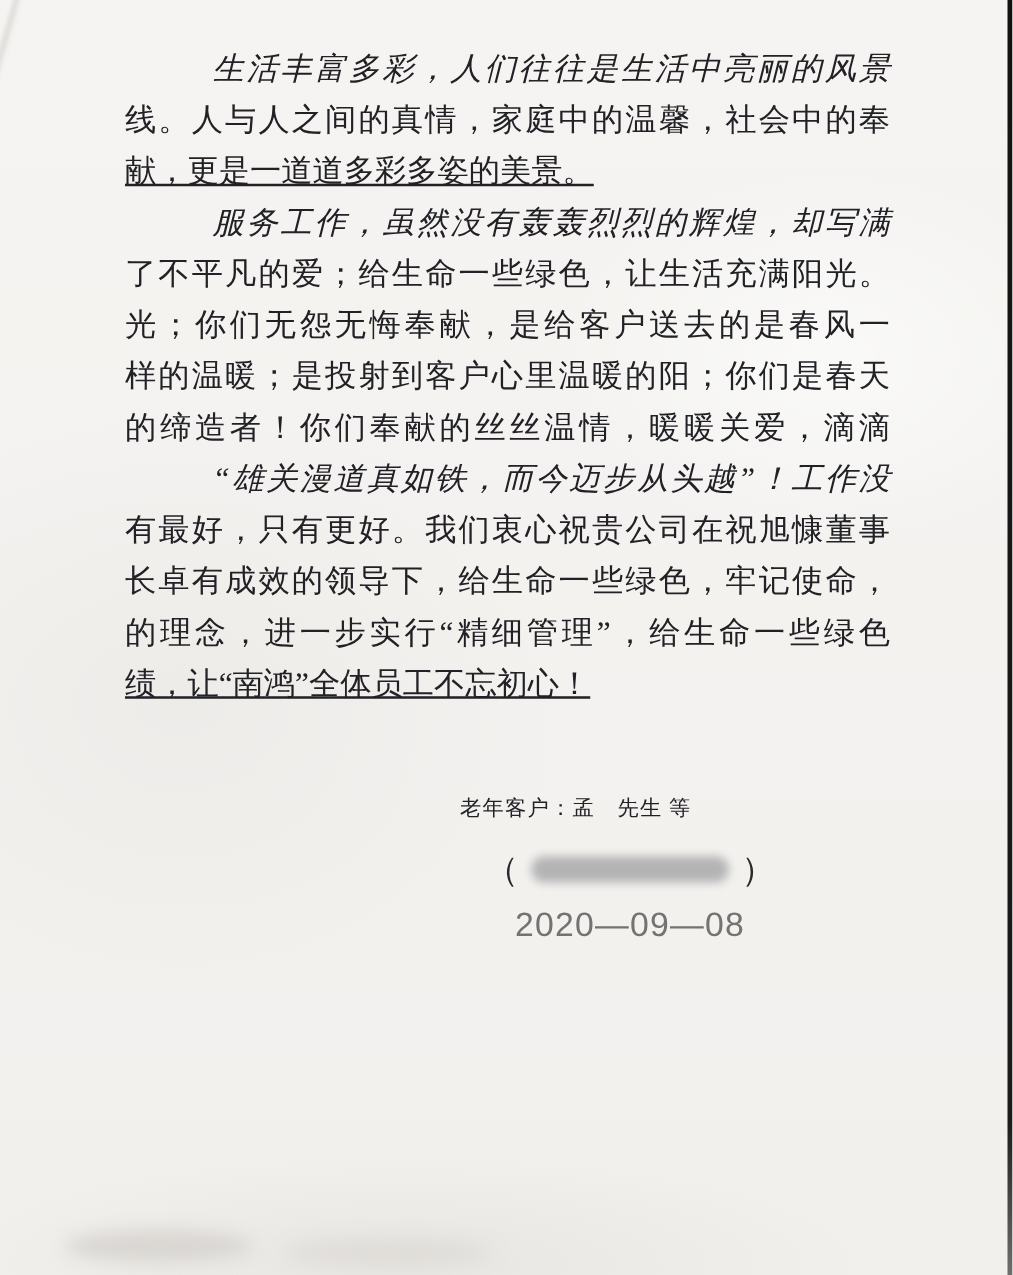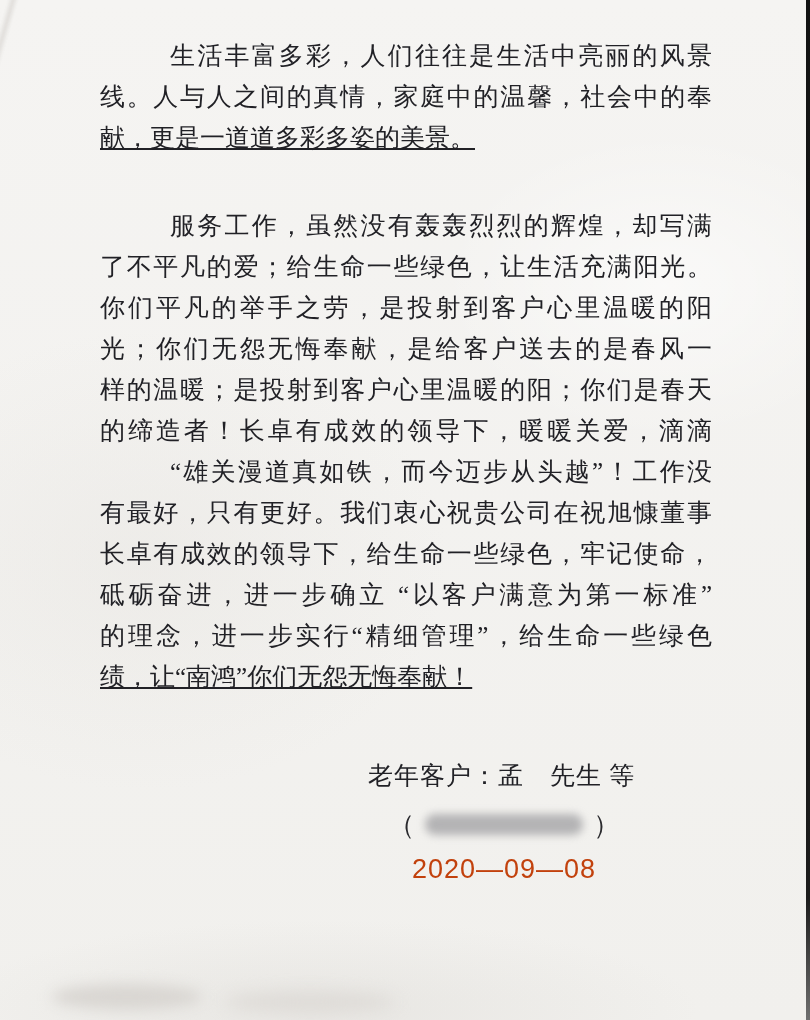--- a/index.html
+++ b/index.html
@@ -24,32 +24,32 @@
   }
   .line {
     font-size:25px;
     line-height:41px;
     height:41px;
     letter-spacing:0;
     text-align:justify;
     text-align-last:justify;
     text-justify:inter-character;
   }
-  .line.first { text-indent:70px; }
+  .line.first { text-indent:70px;font-style:italic; }
   .line.plast { text-align-last:left;text-decoration:underline; }
-  .para-2 { margin-top:47px; }
+  .para-2 { }
   .para-3 { }
   .signature {
     margin-top:61px;
     margin-left:268px;
     width:272px;
     color:#212126;
   }
   .sig-name {
-    font-size:25px;
+    font-size:17px;
     line-height:35px;
     letter-spacing:1px;
     text-align:left;
   }
   .sig-phone {
     margin-top:13px;
     height:37px;
     display:flex;
     align-items:center;
     justify-content:center;
@@ -65,21 +65,21 @@
     border-radius:10px;
     filter:blur(4px);
     opacity:.62;
   }
   .sig-date {
     margin-top:11px;
     text-align:center;
     font-family:"Liberation Sans", sans-serif;
     font-size:27px;
     letter-spacing:1px;
-    color:#c2410c;
+    color:#737373;
   }
   .scan-edge {
     position:absolute; top:0; right:0;
     width:4px; height:1020px;
     background:linear-gradient(to bottom, #121212 0%, #1b1b1b 88%, #6f6f6f 100%);
   }
   .corner-mark {
     position:absolute; left:3px; top:-10px;
     width:3px; height:80px;
     background:#d2cfcb;
@@ -111,33 +111,31 @@
 
   <div class="para para-1">
     <div class="line first">生活丰富多彩，人们往往是生活中亮丽的风景</div>
     <div class="line">线。人与人之间的真情，家庭中的温馨，社会中的奉</div>
     <div class="line plast">献，更是一道道多彩多姿的美景。</div>
   </div>
 
   <div class="para para-2">
     <div class="line first">服务工作，虽然没有轰轰烈烈的辉煌，却写满</div>
     <div class="line">了不平凡的爱；给生命一些绿色，让生活充满阳光。</div>
-    <div class="line">你们平凡的举手之劳，是投射到客户心里温暖的阳</div>
     <div class="line">光；你们无怨无悔奉献，是给客户送去的是春风一</div>
     <div class="line">样的温暖；是投射到客户心里温暖的阳；你们是春天</div>
-    <div class="line">的缔造者！长卓有成效的领导下，暖暖关爱，滴滴</div>
+    <div class="line">的缔造者！你们奉献的丝丝温情，暖暖关爱，滴滴</div>
   </div>
 
   <div class="para para-3">
     <div class="line first">“雄关漫道真如铁，而今迈步从头越”！工作没</div>
     <div class="line">有最好，只有更好。我们衷心祝贵公司在祝旭慷董事</div>
     <div class="line">长卓有成效的领导下，给生命一些绿色，牢记使命，</div>
-    <div class="line">砥砺奋进，进一步确立 “以客户满意为第一标准”</div>
     <div class="line">的理念，进一步实行“精细管理”，给生命一些绿色</div>
-    <div class="line plast">绩，让“南鸿”你们无怨无悔奉献！</div>
+    <div class="line plast">绩，让“南鸿”全体员工不忘初心！</div>
   </div>
 
   <div class="signature">
     <div class="sig-name">老年客户：孟　先生 等</div>
     <div class="sig-phone">
       <span>（</span>
       <span class="blur-blob"></span>
       <span>）</span>
     </div>
     <div class="sig-date">2020—09—08</div>

